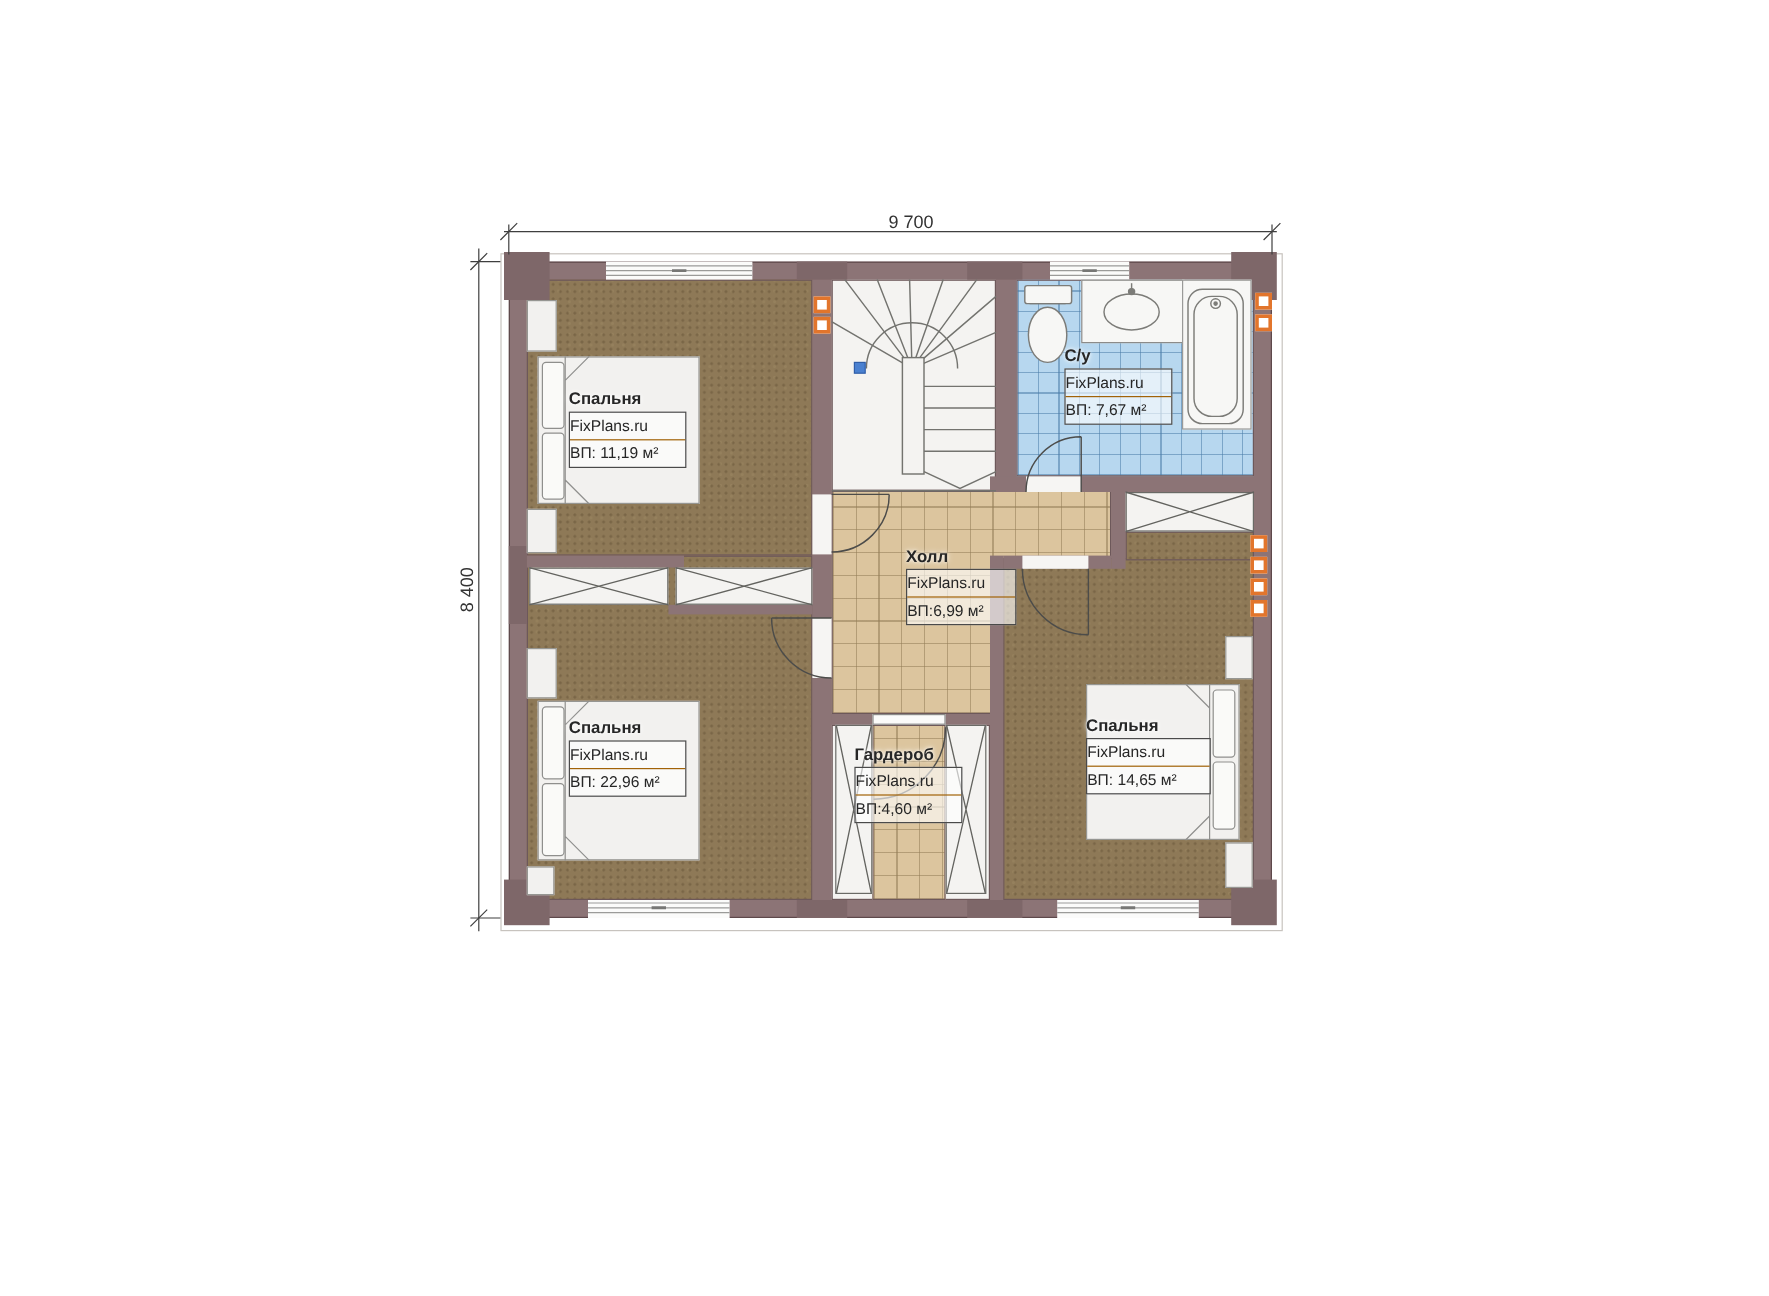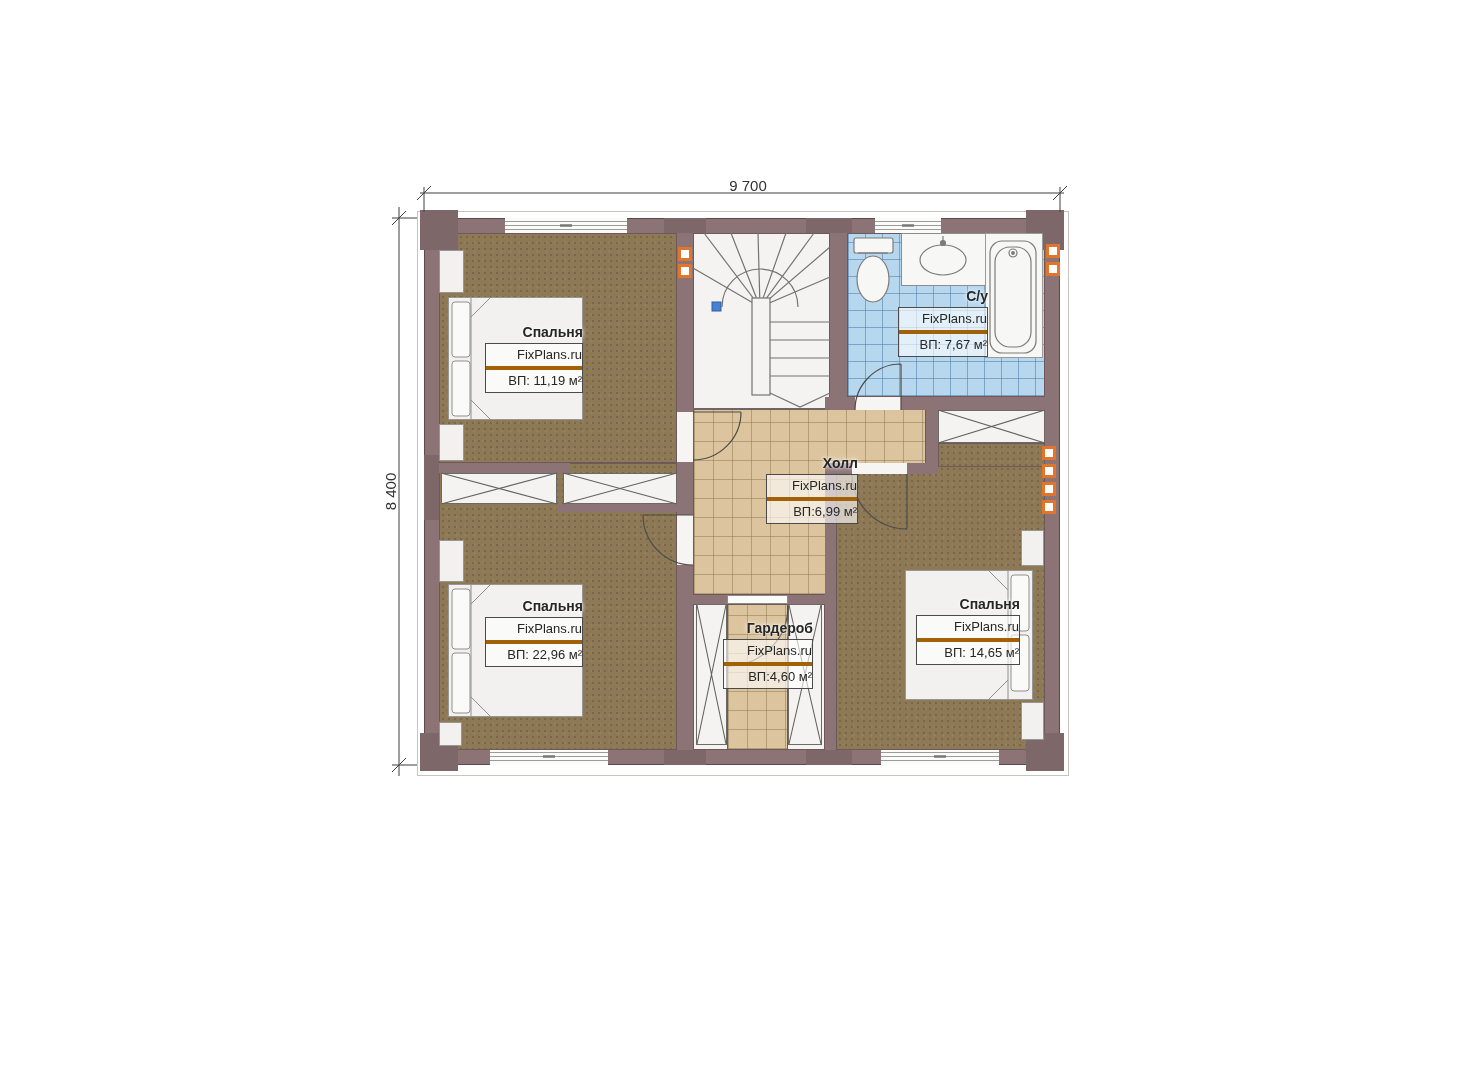--- a/index.html
+++ b/index.html
@@ -27,26 +27,26 @@
   .floor-white{background:#f4f3f1;border:1px solid #6d585a;box-sizing:border-box;}
   .closet{background:#f4f3f1;border:1px solid #6a6a66;box-sizing:border-box;}
   .bed{background:#f2f1ef;border:1px solid #969692;box-sizing:border-box;}
   .stand{background:#f2f1ef;border:1px solid #969692;box-sizing:border-box;}
   .vent{background:#ffffff;border:3px solid #e2752c;box-sizing:border-box;}
   .window{background:#fbfbfa;}
   .doorbar{background:#fbfbfa;border:1px solid #8b8b89;box-sizing:border-box;}
   .counter{background:#f7f7f5;border:1px solid #8b8b89;box-sizing:border-box;}
   .tubbase{background:#f7f7f5;border:1px solid #9a9a98;box-sizing:border-box;}
   svg.overlay{position:absolute;left:0;top:0;pointer-events:none;}
-  .room-label{position:absolute;transform:translateX(-50%);text-align:right;margin-left:11px;}
+  .room-label{position:absolute;transform:translateX(-50%);text-align:left;}
   .room-name{font-weight:bold;font-size:14px;color:#262626;line-height:16px;
     text-shadow:0 0 3px rgba(255,255,255,.95),0 0 6px rgba(255,255,255,.8);}
   .label-box{border:1px solid #4a4a4a;background:rgba(255,255,255,.62);margin:3px auto 0 auto;}
   .label-row{height:22px;line-height:22px;font-size:13px;color:#262626;white-space:nowrap;overflow:hidden;}
-  .label-row + .label-row{border-top:4px solid #a16207;}
+  .label-row + .label-row{border-top:1px solid #a16207;}
   .dim-text{font-size:15px;color:#333333;}
   .dim-left-text{transform:rotate(-90deg);transform-origin:center;}
 </style>
 </head>
 <body>
 
 <div class="canvas">
 
   <div class="abs eaves" style="left:417px;top:211px;width:650px;height:563px;"></div>
 
@@ -181,21 +181,21 @@
       </g>
       <g>
         <rect x="990" y="241" width="46" height="112" rx="12"></rect>
         <rect x="995" y="247" width="36" height="100" rx="15" fill="none"></rect>
         <circle cx="1013" cy="253" r="4" fill="none"></circle>
         <circle cx="1013" cy="253" r="1.3" fill="#7c7c78"></circle>
       </g>
     </g>
   </svg>
 
-  <div class="abs dim-text" style="left:718px;top:177px;width:60px;text-align:center;">9 700</div>
+  <div class="abs dim-text" style="left:718px;top:177px;width:60px;text-align:right;">9 700</div>
   <div class="abs dim-text dim-left-text" style="left:360px;top:483px;width:60px;text-align:center;">8 400</div>
 
   <div class="room-label" style="left:523px;top:324px;">
     <div class="room-name">Спальня</div>
     <div class="label-box" style="width:96px;">
       <div class="label-row">FixPlans.ru</div>
       <div class="label-row">ВП: 11,19 м²</div>
     </div>
   </div>
 

